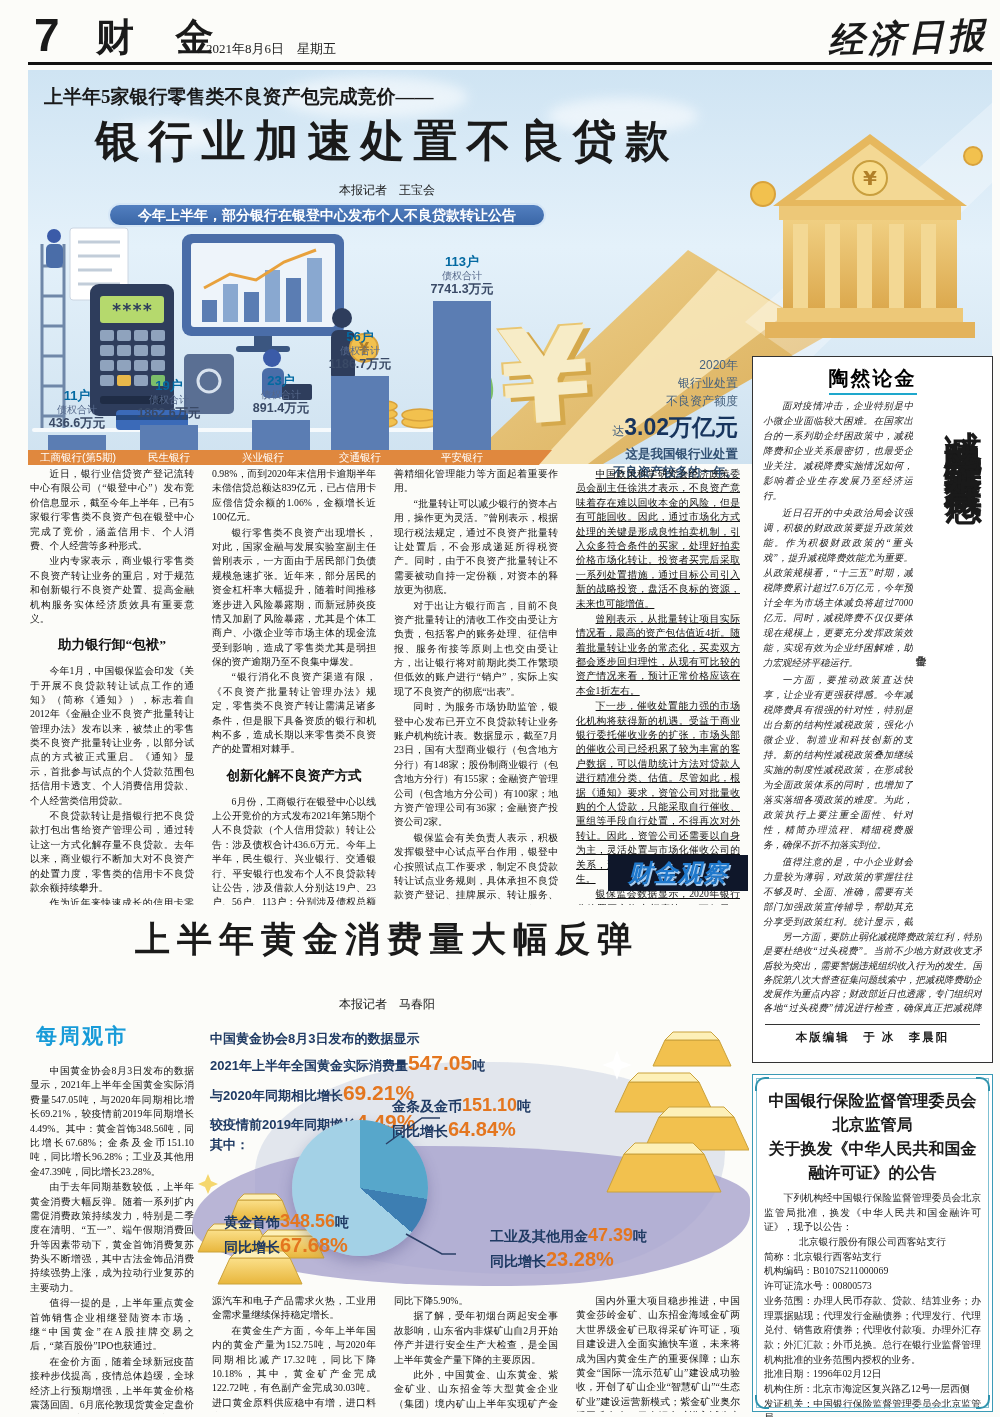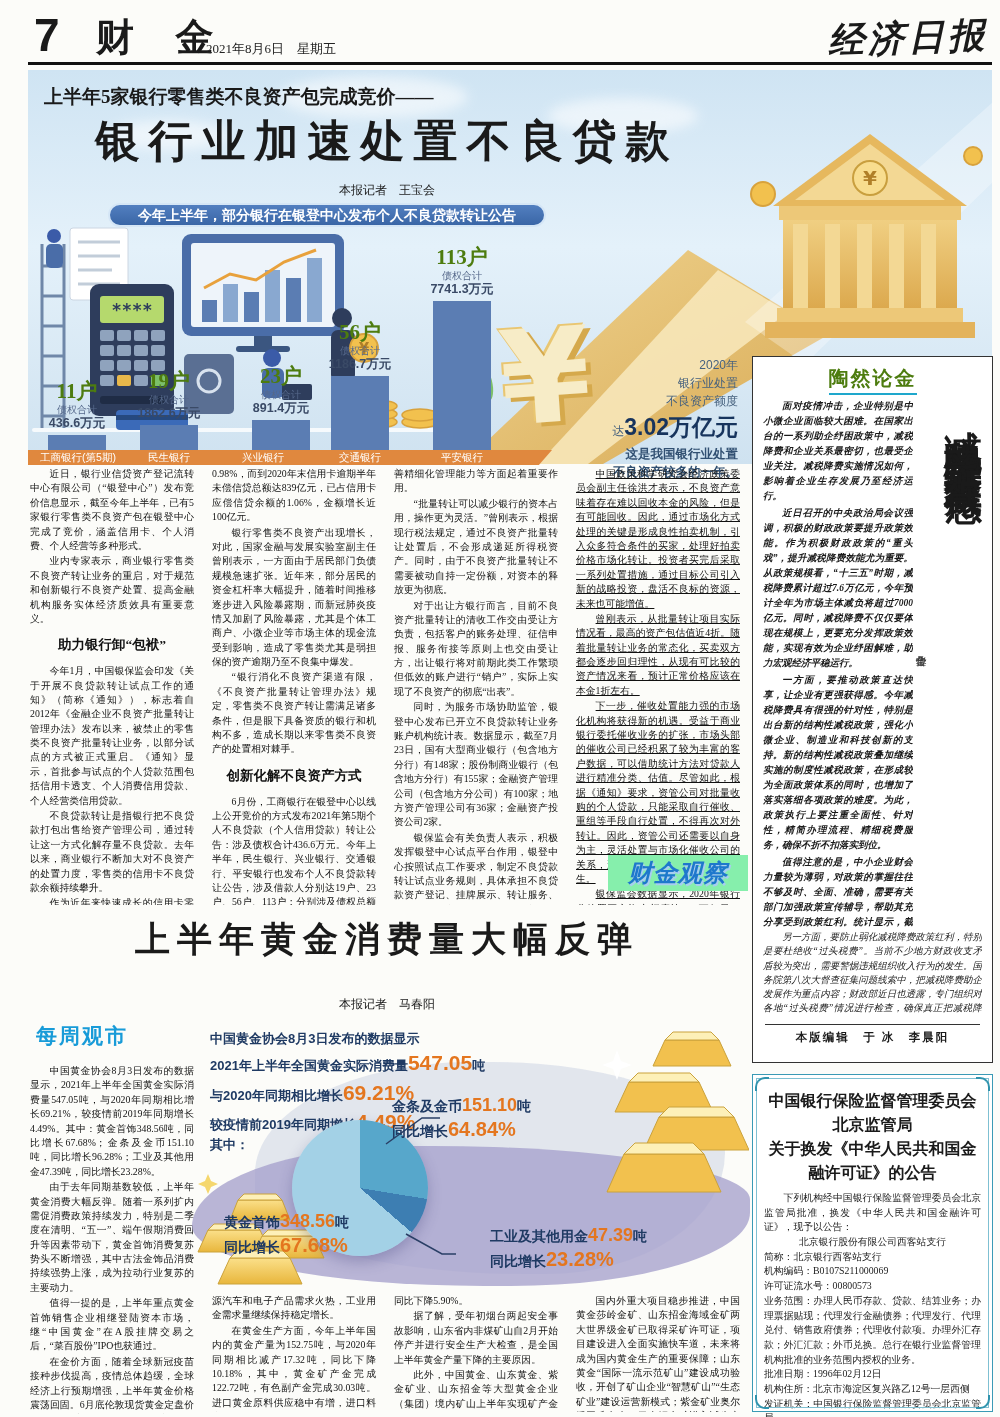--- a/index.html
+++ b/index.html
@@ -26,21 +26,21 @@
   .byline{position:absolute;left:30px;top:182px;width:714px;text-align:center;font-size:12px;}
   .banner{position:absolute;left:108px;top:203px;width:438px;height:24px;border-radius:13px;
           background:linear-gradient(#527fc0,#3a66a6);border:2px solid #d5e6f6;
           color:#fff;font-size:14px;line-height:21px;text-align:center;
           font-family:"Liberation Sans",sans-serif;font-weight:bold;}
   .illu{position:absolute;left:32px;top:226px;}
   .building{position:absolute;left:735px;top:72px;}
 
   .bar-group{position:absolute;bottom:967px;display:flex;flex-direction:column;align-items:center;
              justify-content:flex-end;font-family:"Liberation Sans",sans-serif;text-align:center;}
-  .bar-households{font-size:21px;font-weight:bold;color:#4d7c0f;line-height:1.1;font-family:Liberation Serif, serif;}
+  .bar-households{font-size:13px;font-weight:bold;color:#0369a1;line-height:1.1;}
   .bar-sub{font-size:10px;color:#55688a;line-height:1.3;}
   .bar-amount{font-size:12.5px;font-weight:bold;color:#3a4a66;margin-bottom:4px;line-height:1.2;}
   .bar-fill{width:58px;background:#5b7db3;}
   .bank-strip{position:absolute;left:28px;top:450px;width:524px;height:15px;background:#e0883e;
               clip-path:polygon(0 0,100% 0,97.5% 100%,0 100%);padding-left:44px;}
   .bank-strip span{position:absolute;top:1px;transform:translateX(-50%);color:#fff;font-size:10.5px;
                    font-family:"Liberation Sans",sans-serif;white-space:nowrap;}
   .yuan{position:absolute;left:500px;top:312px;font-size:130px;line-height:1;font-weight:bold;
         font-family:"DejaVu Sans",sans-serif;color:#f7ecc7;
         text-shadow:5px 4px 0 #d5a94c,-2px -2px 0 #e9c671;transform:rotate(-4deg);}
@@ -48,33 +48,33 @@
         font-size:12px;color:#46617e;line-height:1.5;font-family:"Liberation Sans",sans-serif;}
   .note .nb{font-size:23px;font-weight:bold;color:#17345d;}
   .note .nl{font-weight:bold;color:#315072;font-size:12.5px;}
 
   
   .news-col{position:absolute;top:467px;height:438px;width:164px;font-size:9.8px;line-height:1.47;
             text-align:justify;overflow:hidden;color:#111;}
   .news-col p{margin:0 0 1px;text-indent:2em;}
   .news-col p.noind{text-indent:0;}
   .subhead{font-weight:bold;font-size:13.5px;text-align:center;margin:9px 0;}
-  .observe{position:absolute;left:608px;top:855px;width:140px;text-align:center;background:#86efac;
+  .observe{position:absolute;left:608px;top:855px;width:140px;text-align:center;background:#0f172a;
            font-size:24px;font-weight:bold;font-style:italic;color:#1e78cc;letter-spacing:1px;
            font-family:"Liberation Sans",sans-serif;text-shadow:1.5px 1.5px 0 #a8cdf0;padding:2px 0;}
 
   
   .taoran{position:absolute;left:752px;top:356px;width:241px;height:707px;background:#fff;
           border:1px solid #333;padding:8px 10px 6px;}
   .taoran-title{text-align:center;margin-bottom:4px;}
-  .taoran-title span{display:inline-block;color:#4d7c0f;font-weight:bold;font-size:20px;letter-spacing:2px;
+  .taoran-title span{display:inline-block;color:#000000;font-weight:bold;font-size:20px;letter-spacing:2px;
           font-family:"Liberation Sans",sans-serif;border-bottom:2px solid #1ea7cc;padding-bottom:1px;}
   .taoran-row{display:flex;height:528px;overflow:hidden;}
   .t-paras{width:150px;font-size:9.5px;line-height:1.58;text-align:justify;font-style:italic;overflow:hidden;}
-  .t-paras p{margin:0 0 2px;text-indent:2em;font-weight:bold;}
+  .t-paras p{margin:0 0 2px;text-indent:2em;}
   .t-right{position:relative;flex:1;}
   .v-headline{position:absolute;right:0;top:2px;height:528px;writing-mode:vertical-rl;
               font-size:38px;font-weight:bold;letter-spacing:5px;line-height:1;}
   .v-author{position:absolute;left:0;top:248px;writing-mode:vertical-rl;font-size:11px;color:#333;}
   .t-full{font-size:9.5px;line-height:1.5;text-align:justify;font-style:italic;height:88px;
           overflow:hidden;margin-top:3px;}
   .t-full p{margin:0 0 2px;text-indent:2em;}
   .t-rule{border-top:1px solid #333;margin:6px 2px 5px;}
   .t-editor{text-align:center;font-size:11.5px;font-weight:bold;letter-spacing:2px;}
 

